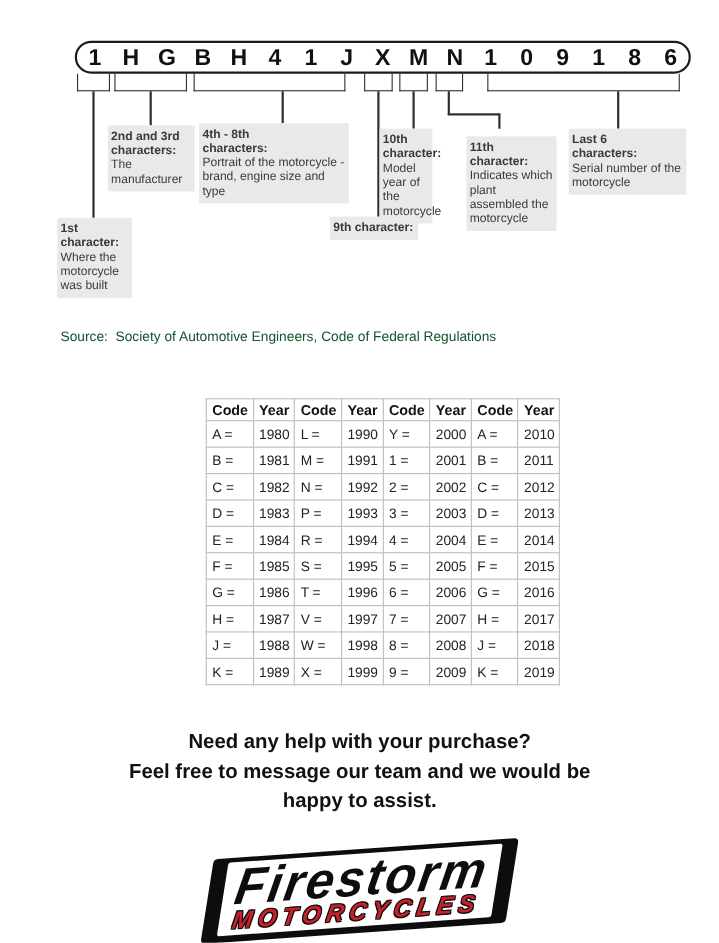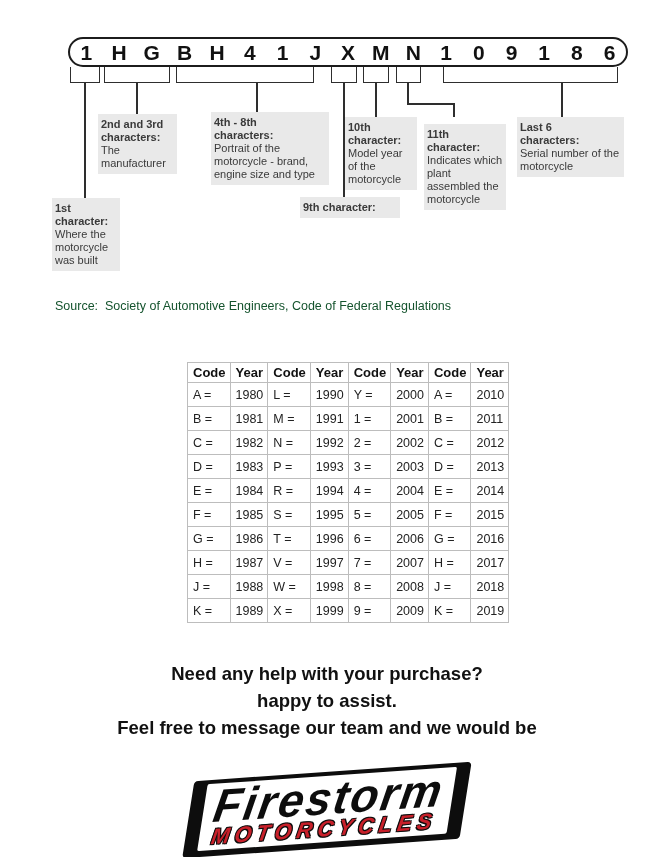--- a/index.html
+++ b/index.html
@@ -46,23 +46,23 @@
   .vl6b{left:453px;top:103px;height:14px}
   .vl7{left:561px;top:83px;height:34px}
 
   
   .ann{position:absolute;background:var(--box-bg);color:#3a3a3a;font-size:11px;line-height:13px;
     text-align:left;padding:4px 3px;box-sizing:border-box;}
   .ann-title{font-weight:bold;white-space:pre-line;}
   .ann-body{font-weight:normal;}
   .a1 {left:52px; top:198px;width:68px}
   .a23{left:98px; top:114px;width:79px}
-  .a48{left:211px;top:112px;width:118px}
-  .a9 {left:300px;top:197px;width:100px}
-  .a10{left:345px;top:117px;width:72px}
+  .a48{left:181px;top:112px;width:136px}
+  .a9 {left:300px;top:197px;width:80px}
+  .a10{left:345px;top:117px;width:48px}
   .a11{left:424px;top:124px;width:82px}
   .a6 {left:517px;top:117px;width:107px}
 
   .source{position:absolute;left:55px;top:299px;font-size:12.5px;color:#14532d;white-space:pre-wrap;}
 
   
   .year-table{position:absolute;left:187px;top:362px;border-collapse:collapse;background:#fff;padding-left:12px;}
   .year-table th,.year-table td{border:1px solid #bdbdbd;text-align:left;vertical-align:middle;}
   .year-table th{font-size:13px;font-weight:bold;color:#111;padding:2px 4px 2px 5px;}
   .year-table td{font-size:12.5px;color:#222;padding:4px 4px 4px 5px;height:15px;}
@@ -274,22 +274,22 @@
           <td>9 =</td>
           <td>2009</td>
           <td>K =</td>
           <td>2019</td>
         </tr>
       </tbody>
   </table>
 
   <div class="help">
       <div>Need any help with your purchase?</div>
+      <div>Feel free to message our team and we would be</div>
       <div>happy to assist.</div>
-      <div>Feel free to message our team and we would be</div>
     </div>
 
   <div class="logo">
     <div class="logo-skew">
       <div class="logo-inner">
         <div class="logo-brand">Firestorm</div>
         <div class="logo-sub">MOTORCYCLES</div>
       </div>
     </div>
   </div>

